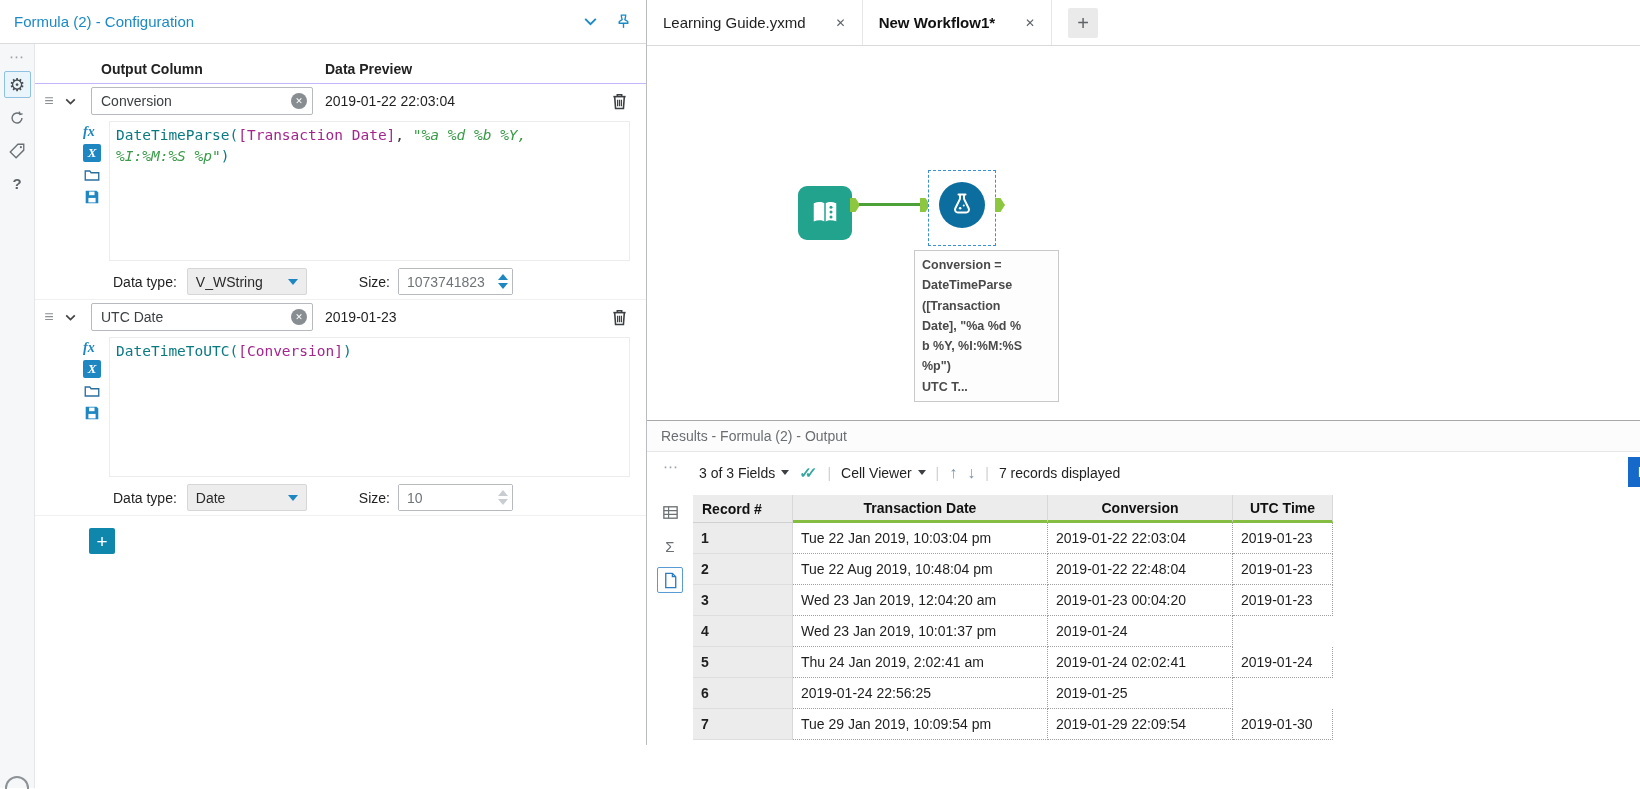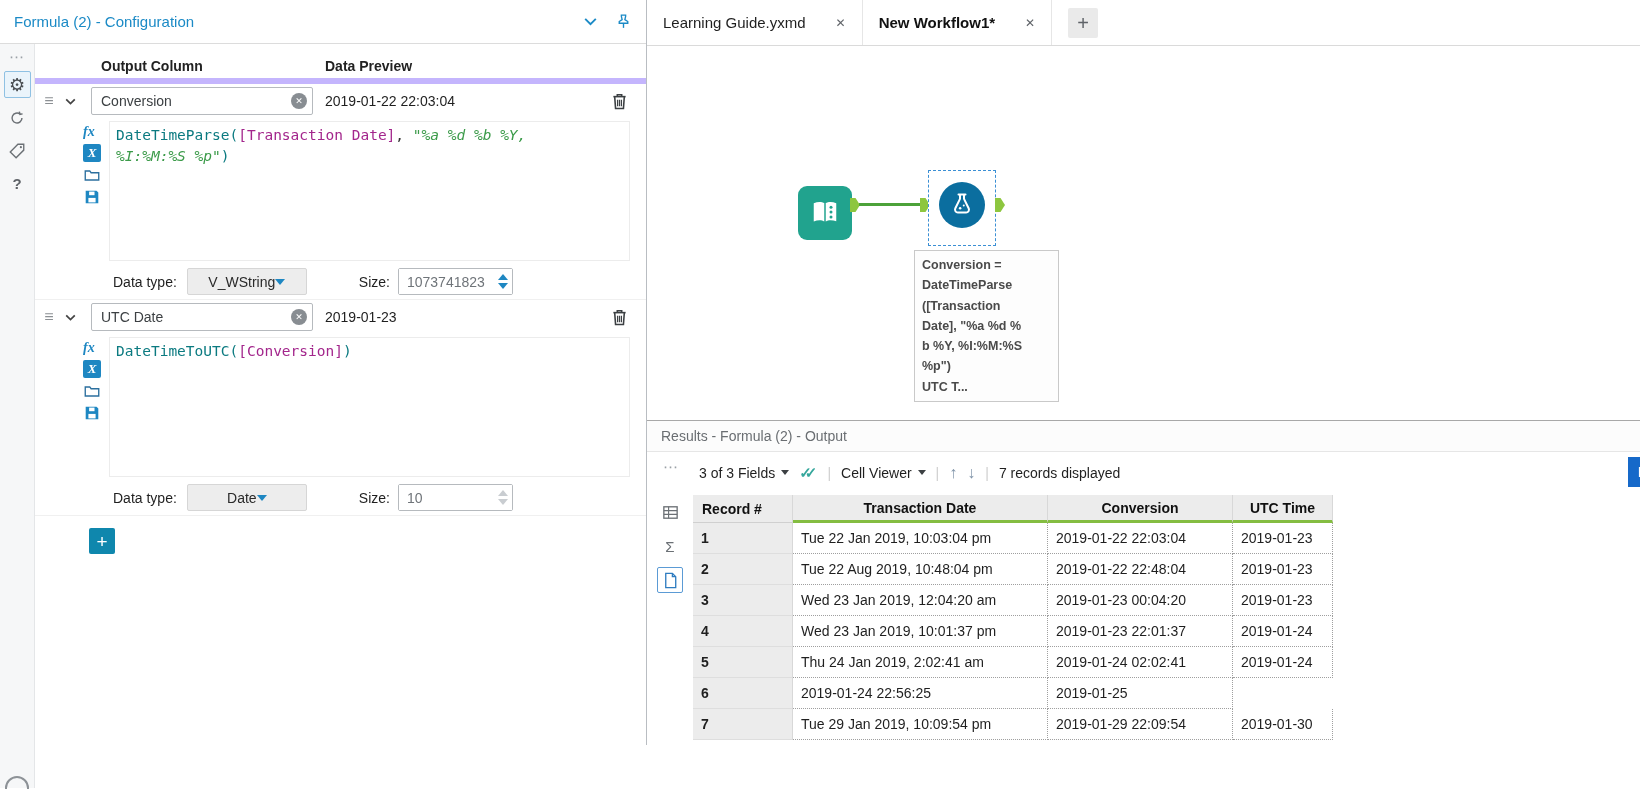--- a/index.html
+++ b/index.html
@@ -19,21 +19,21 @@
   .config-header-icons{display:flex;align-items:center;gap:16px;color:var(--accent-blue)}
   .icon16{width:17px;height:17px;cursor:pointer}
   .config-body{display:flex;height:744px}
   .tool-strip{width:35px;background:#f6f7f8;border-right:1px solid #e4e6e8;display:flex;flex-direction:column;align-items:center;padding-top:6px;gap:6px}
   .strip-ellipsis{color:#9aa0a6;font-size:15px;letter-spacing:1px;height:15px;line-height:13px;cursor:pointer}
   .strip-btn{width:27px;height:27px;border:1px solid transparent;background:transparent;display:flex;align-items:center;justify-content:center;font-size:18px;color:#4a4e52;cursor:pointer}
   .strip-btn.selected{border-color:#8fc1e3;background:#eaf4fb;border-radius:2px}
   .strip-btn svg{width:18px;height:18px}
   .strip-help{font-weight:bold;font-size:15px;color:#5f6368}
   .config-main{flex:1;padding-top:10px}
-  .col-headers{display:flex;height:30px;align-items:center;border-bottom:6px solid #c4b5fd;font-weight:bold;font-size:14px}
+  .col-headers{display:flex;height:30px;align-items:center;border-bottom:1px solid #c4b5fd;font-weight:bold;font-size:14px}
   .ch-gutter{width:56px}
   .hdr-output{width:222px;padding-left:10px}
   .hdr-preview{padding-left:12px}
   .formula-row{display:flex;align-items:center;height:34px;padding-right:16px}
   .drag{width:28px;text-align:center;color:#8c9094;font-size:16px;cursor:grab}
   .row-chevron{width:15px;height:15px;margin-right:13px;cursor:pointer}
   .name-box{position:relative;width:222px;height:28px;border:1px solid #b6babe;border-radius:2px;background:#fff;display:flex;align-items:center}
   .name-input{border:0;outline:0;background:transparent;width:100%;height:100%;padding:0 26px 0 9px;font:14px "Liberation Sans",sans-serif;color:#3c4043}
   .clear{position:absolute;right:5px;width:16px;height:16px;border-radius:50%;background:#888d92;color:#fff;font-size:9px;line-height:16px;text-align:center;cursor:pointer}
   .preview{padding-left:12px;color:#1f1f1f;flex:1}
@@ -43,21 +43,21 @@
   .fx-ic{font-family:"Liberation Serif",serif;font-style:italic;font-weight:bold;color:#1e87c2;font-size:14px;cursor:pointer}
   .x-ic{font-family:"Liberation Serif",serif;font-style:italic;font-weight:bold;color:#fff;background:#1e87c2;width:18px;height:18px;text-align:center;line-height:18px;font-size:13px;border-radius:2px;cursor:pointer}
   .expr-icons svg{width:18px;height:18px;cursor:pointer}
   .code{flex:1;border:1px solid #ececec;padding:3px 6px;font-family:"DejaVu Sans Mono","Liberation Mono",monospace;font-size:14.5px;line-height:21px;white-space:pre-wrap;cursor:text}
   .seg-fn{color:var(--code-fn)}
   .seg-field{color:var(--code-field)}
   .seg-plain{color:#333}
   .seg-str{color:var(--code-str);font-style:italic}
   .dtype-row{display:flex;align-items:center;height:36px;padding-left:78px;border-bottom:1px solid #f0f0f0}
   .dt-label{color:#1f1f1f}
-  .dt-select{margin-left:10px;width:120px;height:27px;background:#ededed;border:1px solid #d6d6d6;border-radius:2px;display:flex;align-items:center;justify-content:center;padding:0 8px;cursor:pointer;color:#2a2a2a}
+  .dt-select{margin-left:10px;width:120px;height:27px;background:#ededed;border:1px solid #d6d6d6;border-radius:2px;display:flex;align-items:center;justify-content:space-between;padding:0 8px;cursor:pointer;color:#2a2a2a}
   .caret-blue{width:0;height:0;border-left:5px solid transparent;border-right:5px solid transparent;border-top:6px solid #1e87c2}
   .size-lbl{margin-left:52px}
   .size-box{margin-left:8px;position:relative;width:115px;height:27px;border:1px solid #b6babe;border-radius:2px;display:flex;align-items:center;background:#fff}
   .size-input{border:0;outline:0;width:100%;height:100%;padding:0 20px 0 8px;font:14px "Liberation Sans",sans-serif;color:#6f7479}
   .spinner{position:absolute;right:4px;display:flex;flex-direction:column;gap:3px;cursor:pointer}
   .sp-up{width:0;height:0;border-left:5px solid transparent;border-right:5px solid transparent;border-bottom:6px solid #1e87c2}
   .sp-dn{width:0;height:0;border-left:5px solid transparent;border-right:5px solid transparent;border-top:6px solid #1e87c2}
   .spinner.disabled .sp-up{border-bottom-color:#c9cdd1}
   .spinner.disabled .sp-dn{border-top-color:#c9cdd1}
   .add-btn{margin:12px 0 0 54px;width:26px;height:26px;background:var(--tool-teal);color:#fff;font-size:19px;line-height:23px;border:0;border-radius:2px;cursor:pointer}
@@ -380,21 +380,20 @@
               </div>
               <div class="tr">
                 <div class="td record">3</div>
                 <div class="td">Wed 23 Jan 2019, 12:04:20 am</div>
                 <div class="td">2019-01-23 00:04:20</div>
                 <div class="td">2019-01-23</div>
               </div>
               <div class="tr">
                 <div class="td record">4</div>
                 <div class="td">Wed 23 Jan 2019, 10:01:37 pm</div>
-                <div class="td">2019-01-23 22:01:37</div>
                 <div class="td">2019-01-24</div>
               </div>
               <div class="tr">
                 <div class="td record">5</div>
                 <div class="td">Thu 24 Jan 2019,  2:02:41 am</div>
                 <div class="td">2019-01-24 02:02:41</div>
                 <div class="td">2019-01-24</div>
               </div>
               <div class="tr">
                 <div class="td record">6</div>

